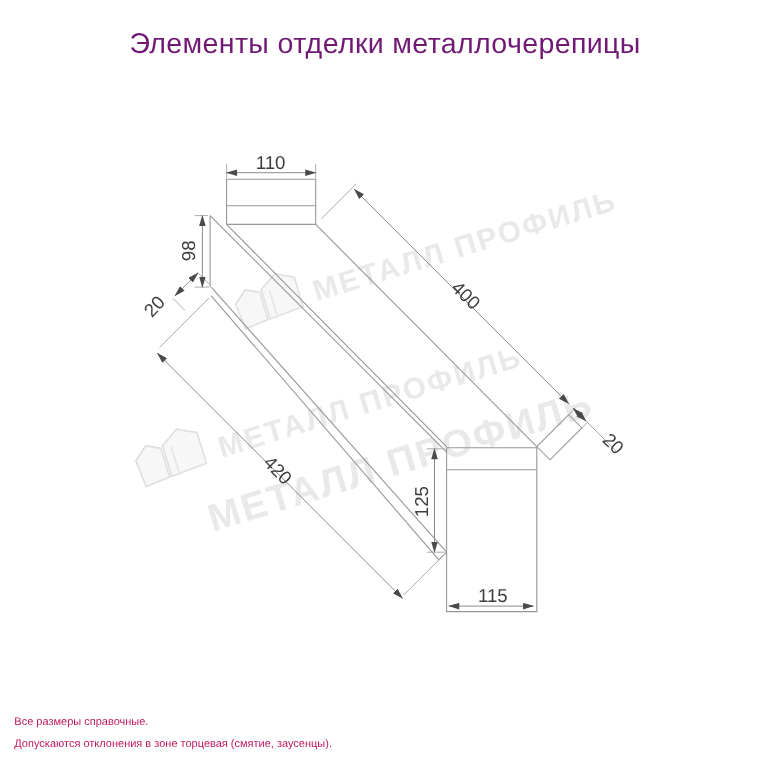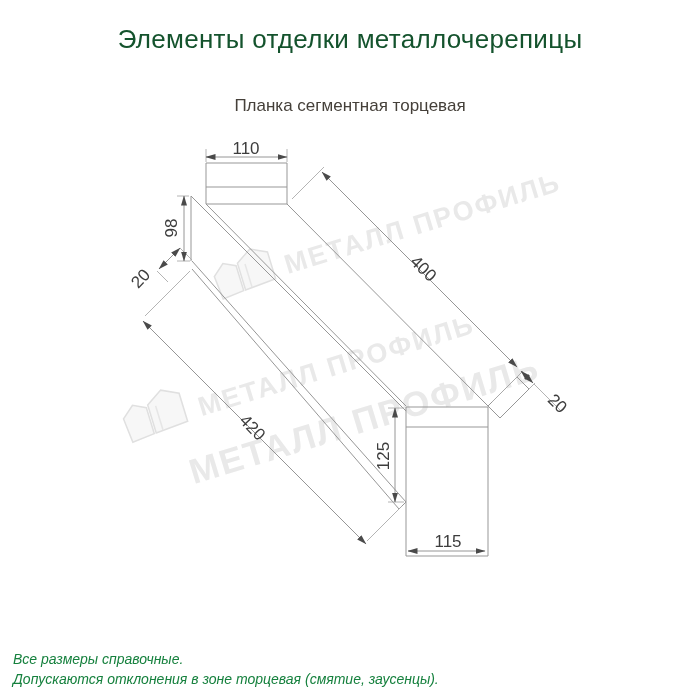--- a/index.html
+++ b/index.html
@@ -2,21 +2,21 @@
 <html><head>
 <meta charset="utf-8">
 <style>
   html,body{margin:0;padding:0;}
   body{
     width:700px;height:700px;position:relative;background:#ffffff;
     font-family:"Liberation Sans", sans-serif;overflow:hidden;
   }
   .page-title{
     position:absolute;top:24px;left:0;right:0;text-align:center;
-    font-size:26px;color:#14532d;letter-spacing:.3px;
+    font-size:26px;color:#701a75;letter-spacing:.3px;
   }
   .subtitle{
     position:absolute;top:96px;left:0;right:0;text-align:center;
     font-size:17px;line-height:19px;color:#45403a;
   }
   .watermark{
     position:absolute;display:flex;align-items:flex-end;gap:9px;
     transform:rotate(-17deg);transform-origin:left bottom;
     pointer-events:none;white-space:nowrap;z-index:1;
   }
@@ -26,32 +26,31 @@
   .wm-a{left:220px;top:258px;}
   .wm-b{left:128px;top:400px;}
   .wm-c{left:196px;top:452px;}
   .wm-c .wm-text{font-size:35px;}
   .drawing-svg{position:absolute;left:0;top:0;z-index:3;}
   .part{stroke:#979797;stroke-width:1;fill:none;}
   .ext{stroke:#ababab;stroke-width:.9;fill:none;}
   .dim-line{stroke:#8a8a8a;stroke-width:.9;fill:none;}
   .dim{font-size:17px;fill:#3d3d3d;text-anchor:middle;}
   .footer{
-    position:absolute;left:13px;font-size:14px;color:#15803d;z-index:3;font-style:italic;
+    position:absolute;left:13px;font-size:10px;color:#be185d;z-index:3;
   }
   .footer-1{top:651px;}
   .footer-2{top:671px;}
 </style>
 </head>
 <body>
 
 <div class="page-title">Элементы отделки металлочерепицы</div>
 
 <div class="subtitle">
-  <div>Планка сегментная торцевая</div>
 </div>
 
 <div class="watermark wm-a">
   <svg width="64" height="44" viewBox="0 0 64 44">
     <path d="M2 18 L14 8 L26 14 L26 40 L4 42 Z" fill="#f7f7f7" stroke="#e0e0e0" stroke-width="1.5"></path>
     <path d="M28 12 L44 2 L60 10 L60 38 L28 40 Z" fill="#f7f7f7" stroke="#e0e0e0" stroke-width="1.5"></path>
     <path d="M35 15 L35 39" stroke="#e6e6e6" stroke-width="1.5" fill="none"></path>
   </svg>
   <span class="wm-text">МЕТАЛЛ ПРОФИЛЬ</span>
 </div>

